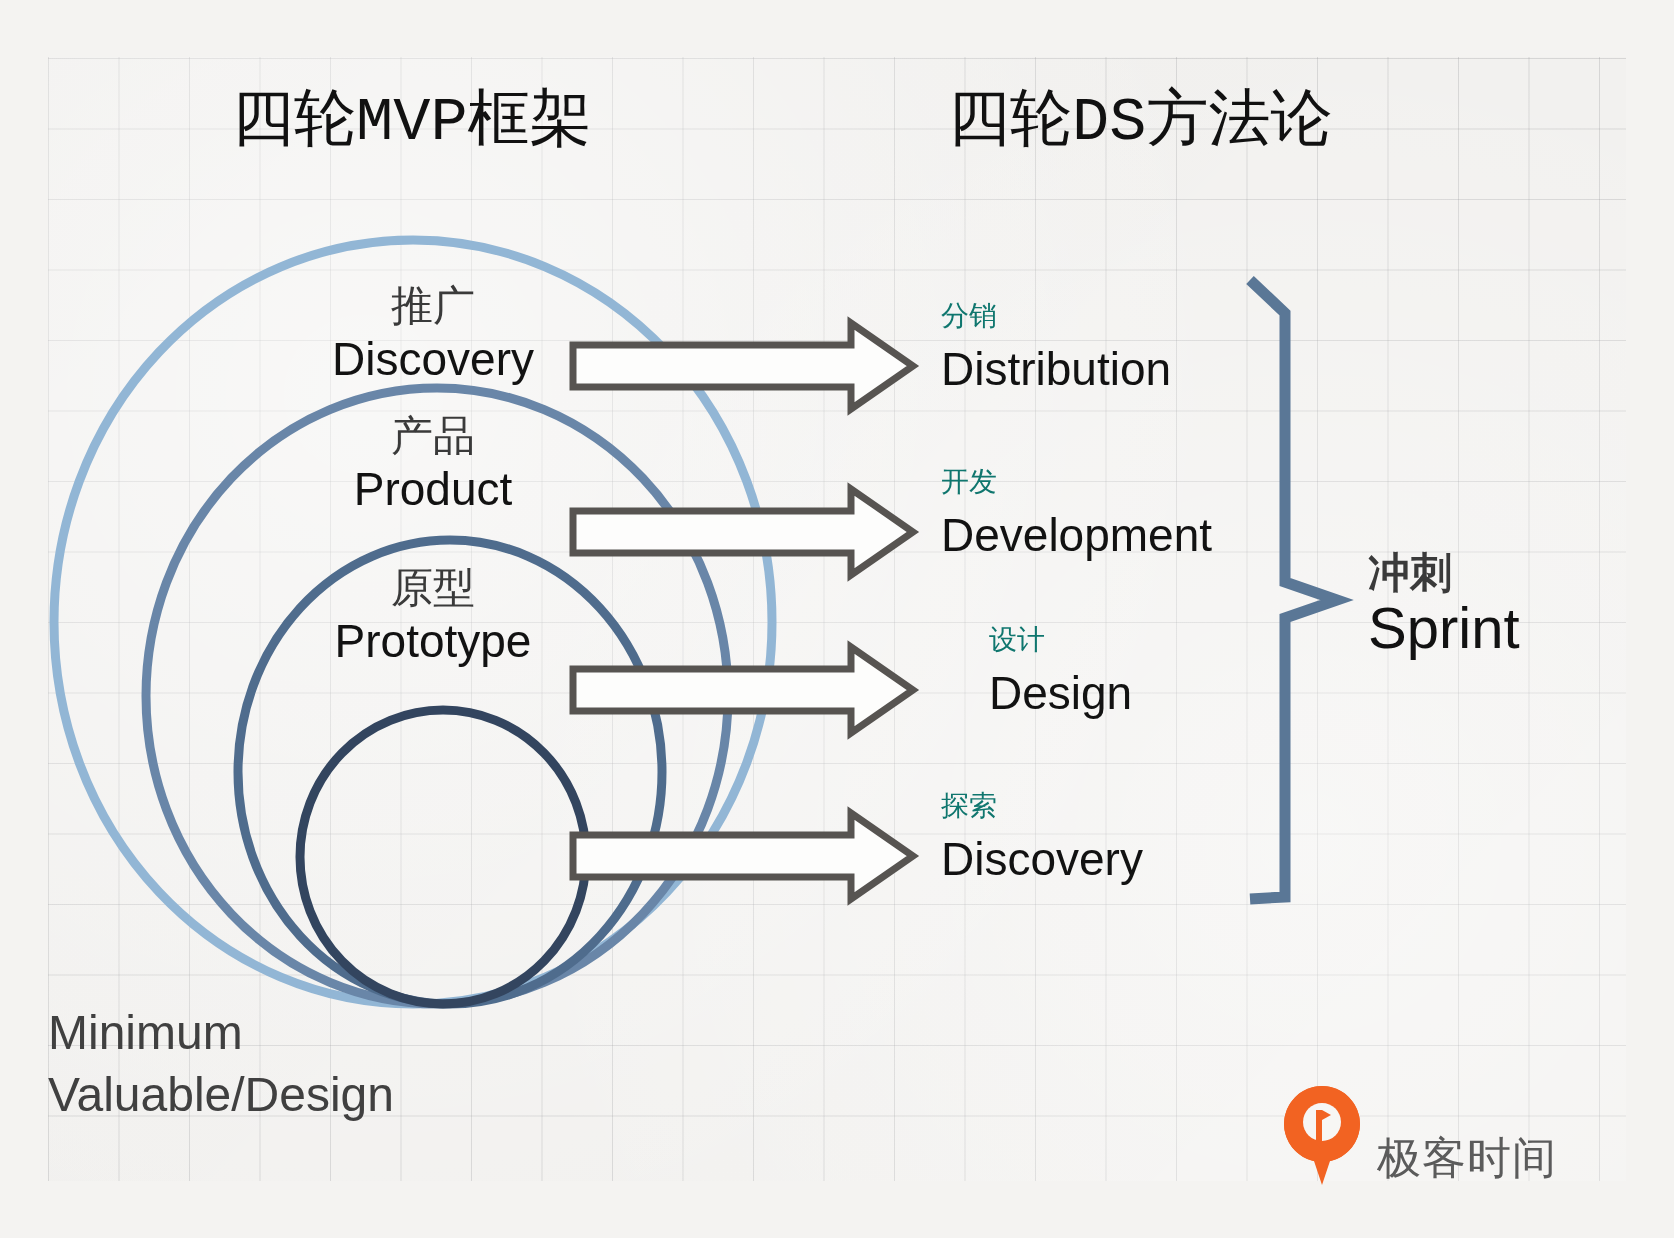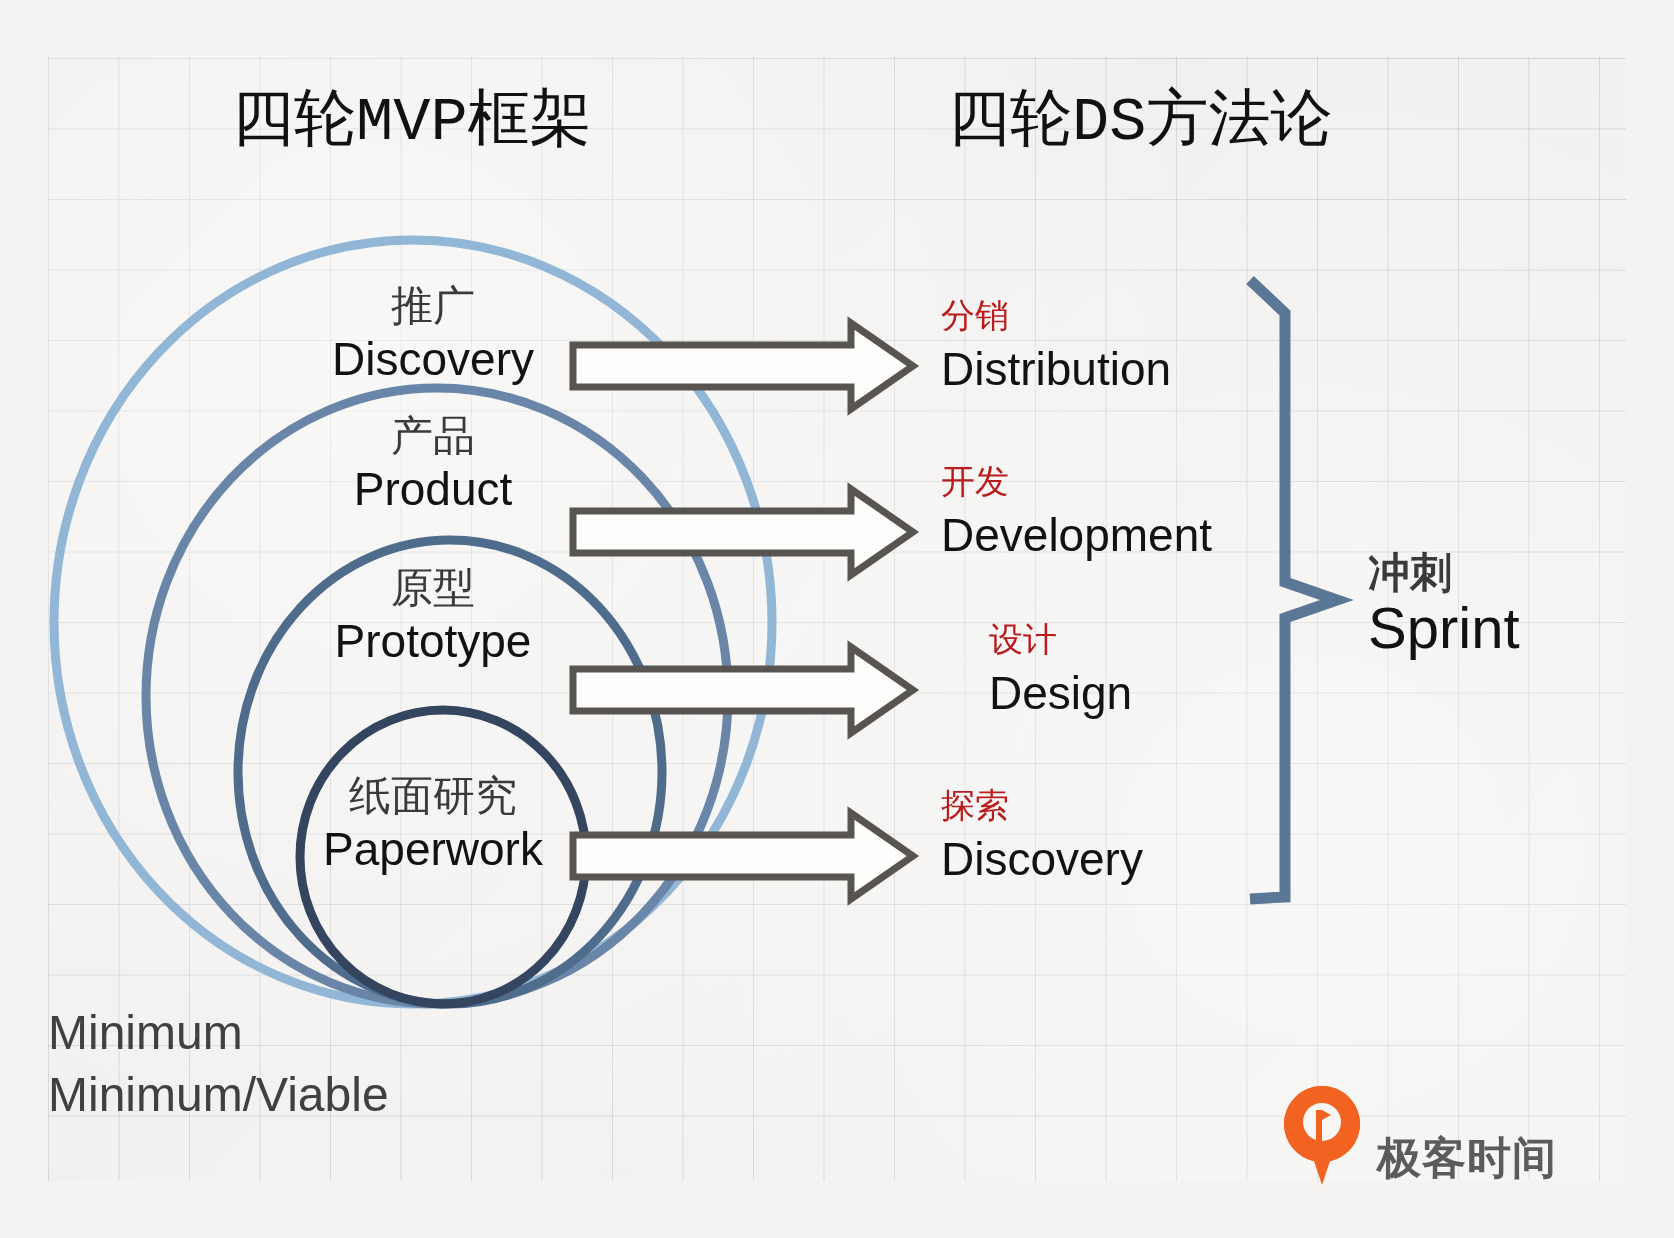--- a/index.html
+++ b/index.html
@@ -95,23 +95,23 @@
   }
 
   .ds-label {
     position: absolute;
     text-align: left;
     white-space: nowrap;
   }
   .ds-label .cn {
     display: block;
     font-family: "Liberation Serif", "DejaVu Serif", serif;
-    font-size: 34px;
+    font-size: 28px;
     line-height: 52px;
-    color: #b91c1c;
+    color: #0f766e;
   }
   .ds-label .en {
     display: block;
     font-family: "Liberation Sans", "DejaVu Sans", sans-serif;
     font-size: 46px;
     line-height: 54px;
     color: #121212;
   }
 
   #sprint-label {
@@ -152,21 +152,21 @@
     position: absolute;
     left: 1283px;
     top: 1118px;
     display: flex;
     align-items: center;
     gap: 14px;
   }
   #logo-text {
     font-family: "Liberation Sans", "DejaVu Sans", sans-serif;
     font-size: 44px;
-    font-weight: 700;
+    font-weight: 400;
     color: #5b5b5b;
     letter-spacing: 1px;
     white-space: nowrap;
   }
 </style>
 </head>
 <body>
 
 <div id="slide">
 
@@ -222,24 +222,20 @@
   <div class="mvp-label" style="left:238px; top:410px; width:390px;">
     <span class="cn">产品</span>
     <span class="en">Product</span>
   </div>
 
   <div class="mvp-label" style="left:238px; top:562px; width:390px;">
     <span class="cn">原型</span>
     <span class="en">Prototype</span>
   </div>
 
-  <div class="mvp-label" style="left:238px; top:770px; width:390px;">
-    <span class="cn">纸面研究</span>
-    <span class="en">Paperwork</span>
-  </div>
 
   <div class="ds-label" style="left:941px; top:290px;">
     <span class="cn">分销</span>
     <span class="en">Distribution</span>
   </div>
 
   <div class="ds-label" style="left:941px; top:456px;">
     <span class="cn">开发</span>
     <span class="en">Development</span>
   </div>
@@ -254,21 +250,21 @@
     <span class="en">Discovery</span>
   </div>
 
   <div id="sprint-label">
     <span class="cn">冲刺</span>
     <span class="en">Sprint</span>
   </div>
 
   <div id="mvp-footnote">
     <div>Minimum</div>
-    <div>Minimum/Viable</div>
+    <div>Valuable/Design</div>
   </div>
 
   <div id="logo">
     <div style="width:80px;height:80px;"></div>
     <div id="logo-text" style="color: rgb(91, 91, 91);">极客时间</div>
   </div>
 
 </div>
 
 </body></html>

